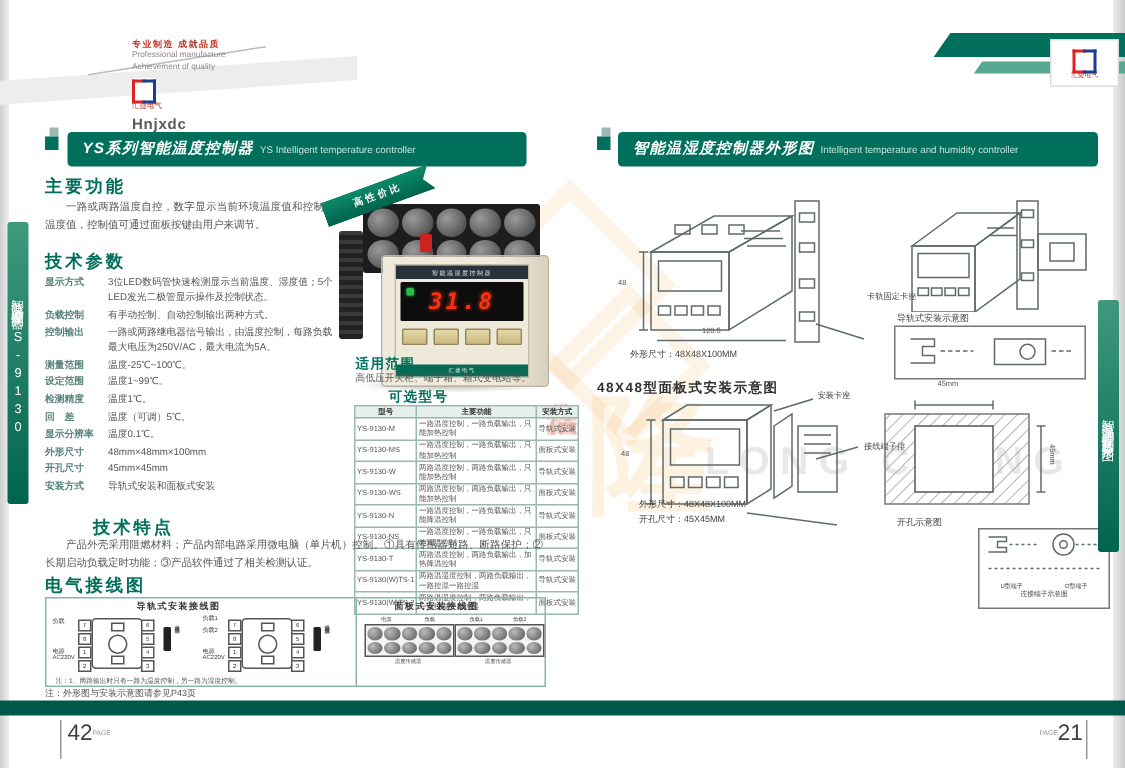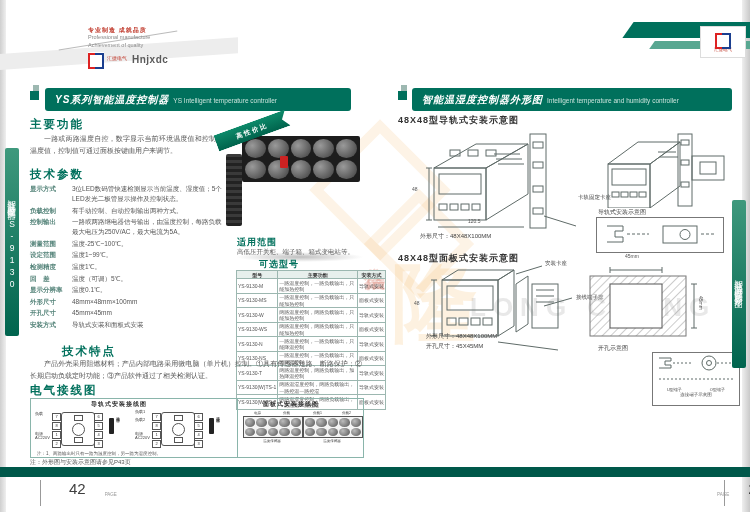--- a/index.html
+++ b/index.html
@@ -8,21 +8,21 @@
   .abs{position:absolute;}
   
   .edge-l{left:0;top:0;width:6px;height:512px;background:linear-gradient(90deg,#cfcfcf,#efefef);}
   .edge-r{right:0;top:0;width:8px;height:512px;background:linear-gradient(270deg,#c9c9c9,#efefef);}
   
   .gray-band{left:-12px;top:46px;width:250px;height:16px;background:#ededed;transform:skewY(-4deg);}
   .slogan-line{left:58px;top:40px;width:120px;height:1px;background:#bbb;transform:rotate(-9deg);}
   .slogan{left:88px;top:26px;font-size:6px;line-height:1.35;}
   .slogan .cn{color:#c0392b;font-weight:bold;letter-spacing:1px;}
   .slogan .en{color:#8a8a8a;font-size:5.5px;}
-  .brand{left:88px;top:52px;display:flex;align-items:center;gap:3px;}
+  .brand{left:88px;top:52px;display:flex;gap:3px;flex-direction:column;}
   .emblem{width:16px;height:14px;position:relative;background:#fff;}
   .emblem .b1{position:absolute;left:0;top:1px;width:7px;height:12px;border:2px solid #d22;border-right:none;}
   .emblem .b2{position:absolute;right:0;top:1px;width:7px;height:12px;border:2px solid #1b3f8f;border-left:none;}
   .brand .cn{font-size:5px;color:#c0392b;width:22px;line-height:1.1;}
   .brand .en{font-size:10px;font-weight:bold;color:#5a5a5a;letter-spacing:.5px;}
   .deco-band1{left:628px;top:22px;width:130px;height:16px;background:#00705c;transform:skewX(-35deg);}
   .deco-band2{left:652px;top:41px;width:106px;height:8px;background:#58a791;transform:skewX(-35deg);}
   .logo-box{left:700px;top:26px;width:44px;height:30px;background:#fff;border:1px solid #ddd;
             display:flex;flex-direction:column;align-items:center;justify-content:center;gap:1px;}
   .logo-box .cn{font-size:4.5px;color:#c0392b;}
@@ -100,21 +100,21 @@
   .dim-lab{font-size:5px;color:#555;}
   .tiny-lab{font-size:5.5px;color:#444;}
   .cap{font-size:6px;color:#444;}
   .inset{border:1px solid #777;background:#fff;}
   
   .side-tab{width:14px;color:#fff;display:flex;align-items:center;justify-content:center;
             writing-mode:vertical-lr;text-orientation:upright;font-size:8.5px;letter-spacing:2px;
             background:linear-gradient(180deg,#3f997d,#00644e);border-radius:2px;}
   
   .foot-bar{left:0;top:467px;width:750px;height:10px;background:#00584a;}
-  .pnum{display:flex;align-items:flex-end;gap:19px;margin-left:24px;}
+  .pnum{display:flex;align-items:center;gap:0;}
   .pnum .n{font-size:15px;color:#3f3f3f;}
   .pnum .w{font-size:4.5px;color:#999;}
   .prule{width:1px;height:26px;background:#999;}
   
   .wm{pointer-events:none;}
   .wm-diamond{width:80px;height:80px;border:10px solid rgba(243,165,60,.13);transform:rotate(45deg);}
   .wm-char{font-size:86px;font-weight:bold;color:rgba(243,165,60,.16);}
   .wm-latin{font-size:26px;font-weight:bold;color:rgba(150,150,150,.22);letter-spacing:7px;}
   .wm-red{font-size:22px;font-weight:bold;color:rgba(200,70,45,.22);writing-mode:vertical-lr;text-orientation:upright;}
 </style>
@@ -176,20 +176,36 @@
         <div class="screw"></div>
         <div class="screw"></div>
         <div class="screw"></div>
       <div class="screw"></div>
         <div class="screw"></div>
         <div class="screw"></div>
         <div class="screw"></div>
         <div class="screw"></div>
     </div>
     <div class="red-nub"></div>
+    <div class="ph-body">
+      <div class="ph-face">
+        <div class="ph-title">智能温湿度控制器</div>
+        <div class="ph-disp">
+          <div class="ph-led"></div>
+          <span class="ph-digits">31.8</span>
+        </div>
+        <div class="ph-btns">
+          <div class="ph-btn"></div>
+          <div class="ph-btn"></div>
+          <div class="ph-btn"></div>
+          <div class="ph-btn"></div>
+        </div>
+        <div class="ph-strip">汇捷电气</div>
+      </div>
+    </div>
     <div class="ribbon">高性价比</div>
   </div>
 
   <div class="abs h1" style="left:30px;top:167px;">技术参数</div>
   <div class="abs params" style="left:30px;top:184px;">
 
       <div class="p-row">
         <span class="p-label">显示方式</span>
         <span class="p-value">3位LED数码管快速检测显示当前温度、湿度值；5个LED发光二极管显示操作及控制状态。</span>
       </div>
@@ -424,21 +440,20 @@
   </div>
   <div class="abs note-below" style="left:30px;top:458px;">注：外形图与安装示意图请参见P43页</div>
 
   <div class="abs sq2" style="left:401px;top:85px;"></div>
   <div class="abs sq1" style="left:398px;top:91px;"></div>
   <div class="abs banner" style="left:412px;top:88px;width:300px;">
     <span class="t">智能温湿度控制器外形图</span>
     <span class="s">Intelligent temperature and humidity controller</span>
   </div>
 
-  <div class="abs h3" style="left:398px;top:114px;">48X48型导轨式安装示意图</div>
 
   <svg class="abs" style="left:424px;top:128px;" width="160" height="104" viewBox="0 0 160 104">
     <rect class="draw" x="106" y="6" width="16" height="94"></rect>
     <rect class="draw" x="109" y="14" width="10" height="6"></rect>
     <rect class="draw" x="109" y="34" width="10" height="6"></rect>
     <rect class="draw" x="109" y="58" width="10" height="6"></rect>
     <rect class="draw" x="109" y="80" width="10" height="6"></rect>
     <polygon class="draw" points="10,40 52,16 104,16 62,40" fill="#fff"></polygon>
     <polygon class="draw" points="62,40 104,16 104,66 62,92" fill="#fff"></polygon>
     <rect class="draw" x="10" y="40" width="52" height="52" fill="#fff"></rect>

